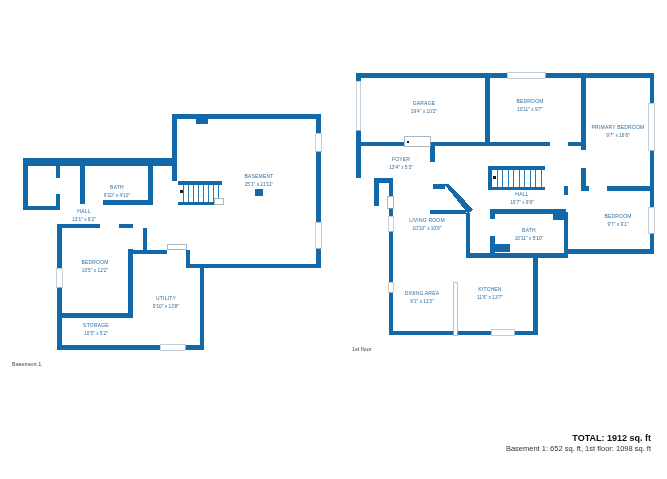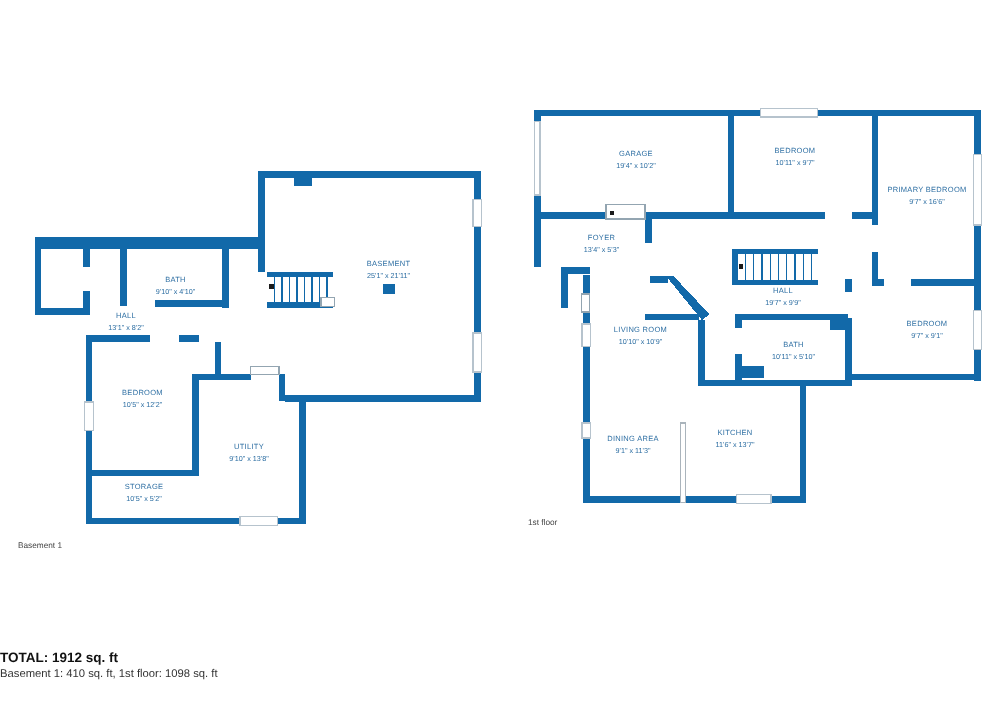--- a/index.html
+++ b/index.html
@@ -15,21 +15,21 @@
   .dot{fill:#1b1b1b;}
   .halfwall{fill:#ffffff;stroke:#aab4bc;stroke-width:0.8;}
   .room-label{
     position:absolute;transform:translateX(-50%);text-align:center;
     color:#2e6fa3;white-space:nowrap;pointer-events:none;
   }
   .room-label .rn{font-size:5px;letter-spacing:0.2px;line-height:7.5px;}
   .room-label .rd{font-size:4.8px;line-height:7px;}
   .floor-label{position:absolute;font-size:5.5px;color:#444;}
   #footer{
-    position:absolute;left:0;right:16px;top:433px;text-align:left;color:#333;
+    position:absolute;left:0;right:16px;top:433px;text-align:right;color:#333;
   }
   #footer .total{font-size:9px;font-weight:bold;color:#111;line-height:11px;}
   #footer .fl{font-size:7.5px;line-height:10.3px;}
 </style>
 </head>
 <body>
 
 <div id="stage">
 
   <svg id="plan-svg" width="667" height="479" viewBox="0 0 667 479" shape-rendering="crispEdges">
@@ -230,16 +230,16 @@
   <div class="room-label" style="left:490px;top:286px">
     <div class="rn">KITCHEN</div>
     <div class="rd">11'6" x 13'7"</div>
   </div>
 
   <div class="floor-label" style="left:12px;top:361px">Basement 1</div>
   <div class="floor-label" style="left:352px;top:346px">1st floor</div>
 
   <div id="footer">
     <div class="total">TOTAL: 1912 sq. ft</div>
-    <div class="fl">Basement 1: 410 sq. ft, 1st floor: 1098 sq. ft</div>
+    <div class="fl">Basement 1: 652 sq. ft, 1st floor: 1098 sq. ft</div>
   </div>
 
 </div>
 
 </body></html>

